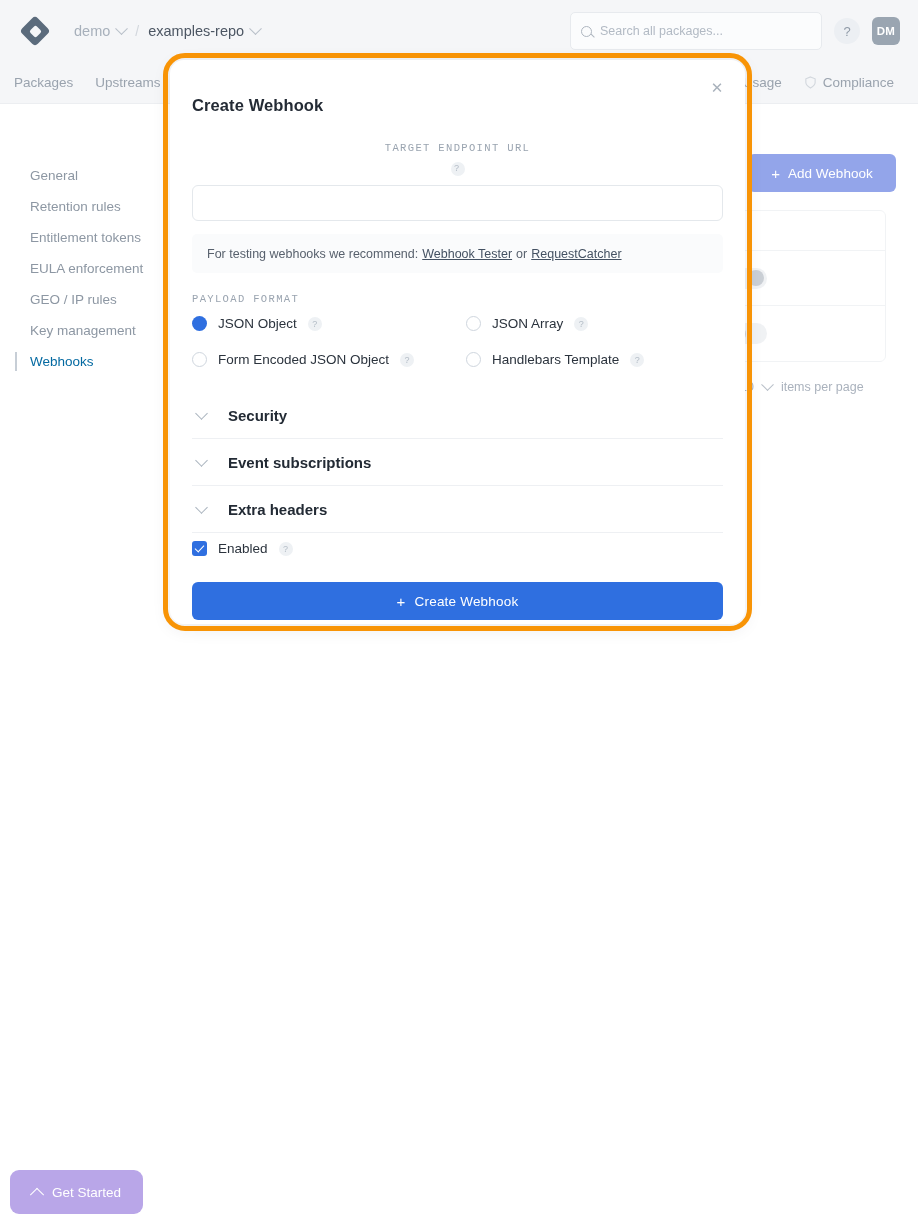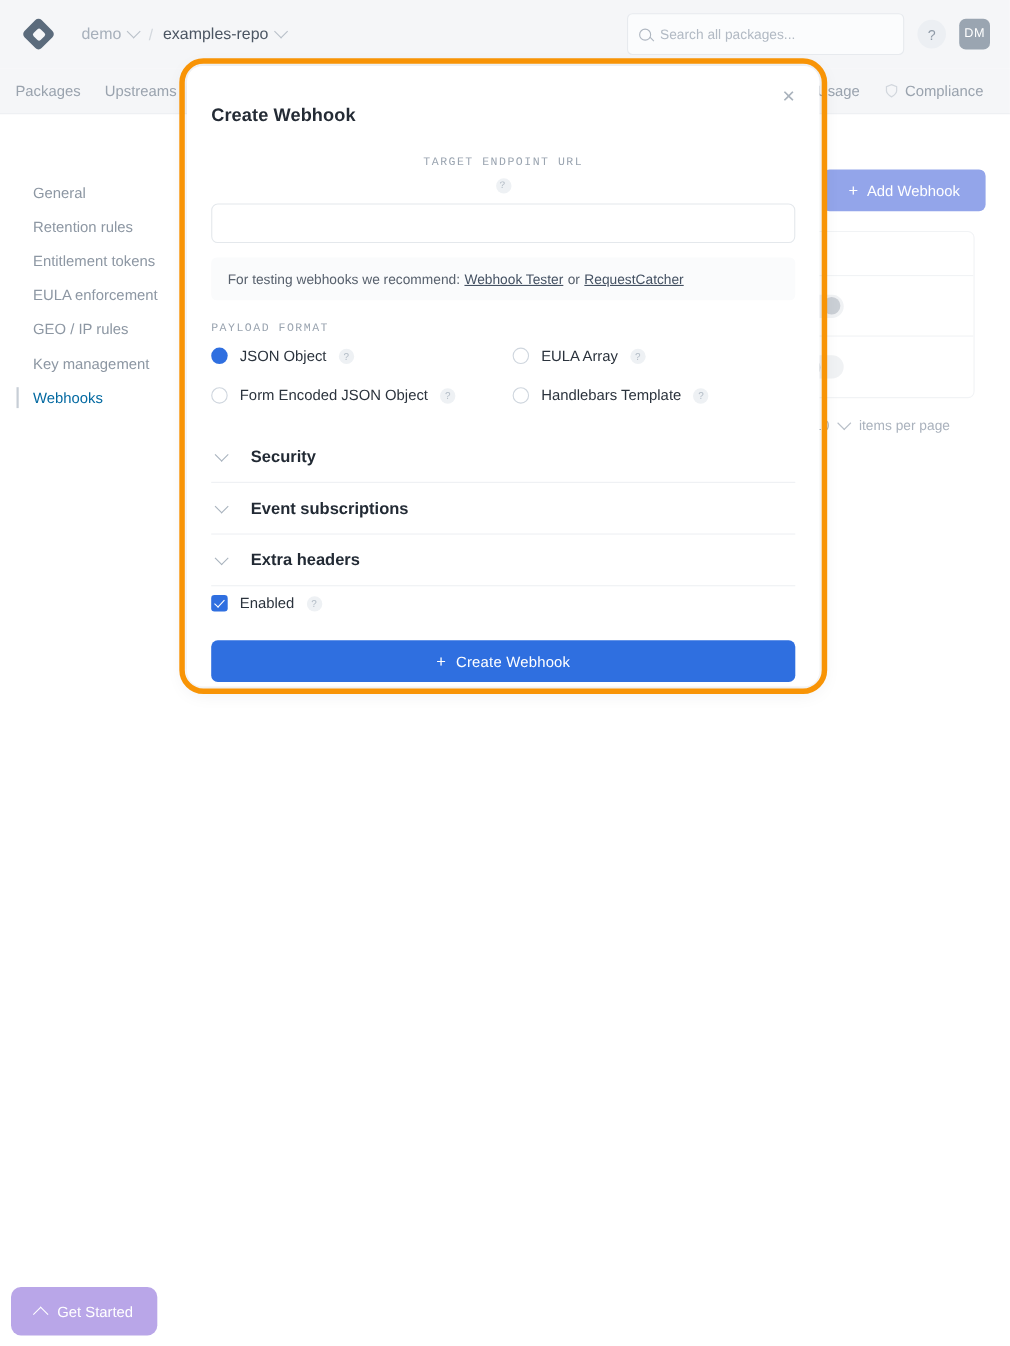--- a/index.html
+++ b/index.html
@@ -55,21 +55,21 @@
     position: relative; flex: 0 0 auto; }
   .search-ico::after { content:''; position:absolute; width:5px; height:1.4px;
     background:#aeb6c0; bottom:-1px; right:-4px; transform: rotate(45deg); }
   .search-ph { color: #b2bac4; font-size: 12.5px; }
   .help-circle {
     width: 26px; height: 26px; border-radius: 50%; background: #eceff3;
     color: #8f9aa7; font-size: 13px; display: flex; align-items: center; justify-content: center;
   }
   .avatar {
     width: 28px; height: 28px; border-radius: 6px; background: #9aa5b1;
-    color: #fff; font-size: 11.5px; font-weight: normal;
+    color: #fff; font-size: 11.5px; font-weight: bold;
     display: flex; align-items: center; justify-content: center; letter-spacing: .4px;
   }
 
   
   .tabstrip {
     position: absolute; top: 62px; left: 0; right: 0; height: 42px;
     background: #f5f6f8;
     display: flex; align-items: center; padding: 0 14px; gap: 22px;
     border-bottom: 1px solid #eceef1;
   }
@@ -382,21 +382,21 @@
   <div class="payload-label">PAYLOAD FORMAT</div>
 
   <div class="radio-grid">
     <div class="radio-opt">
       <span class="radio checked"></span>
       <span class="radio-label">JSON Object</span>
       <span class="q-badge">?</span>
     </div>
     <div class="radio-opt">
       <span class="radio"></span>
-      <span class="radio-label">EULA Array</span>
+      <span class="radio-label">JSON Array</span>
       <span class="q-badge">?</span>
     </div>
     <div class="radio-opt">
       <span class="radio"></span>
       <span class="radio-label">Form Encoded JSON Object</span>
       <span class="q-badge">?</span>
     </div>
     <div class="radio-opt">
       <span class="radio"></span>
       <span class="radio-label">Handlebars Template</span>

